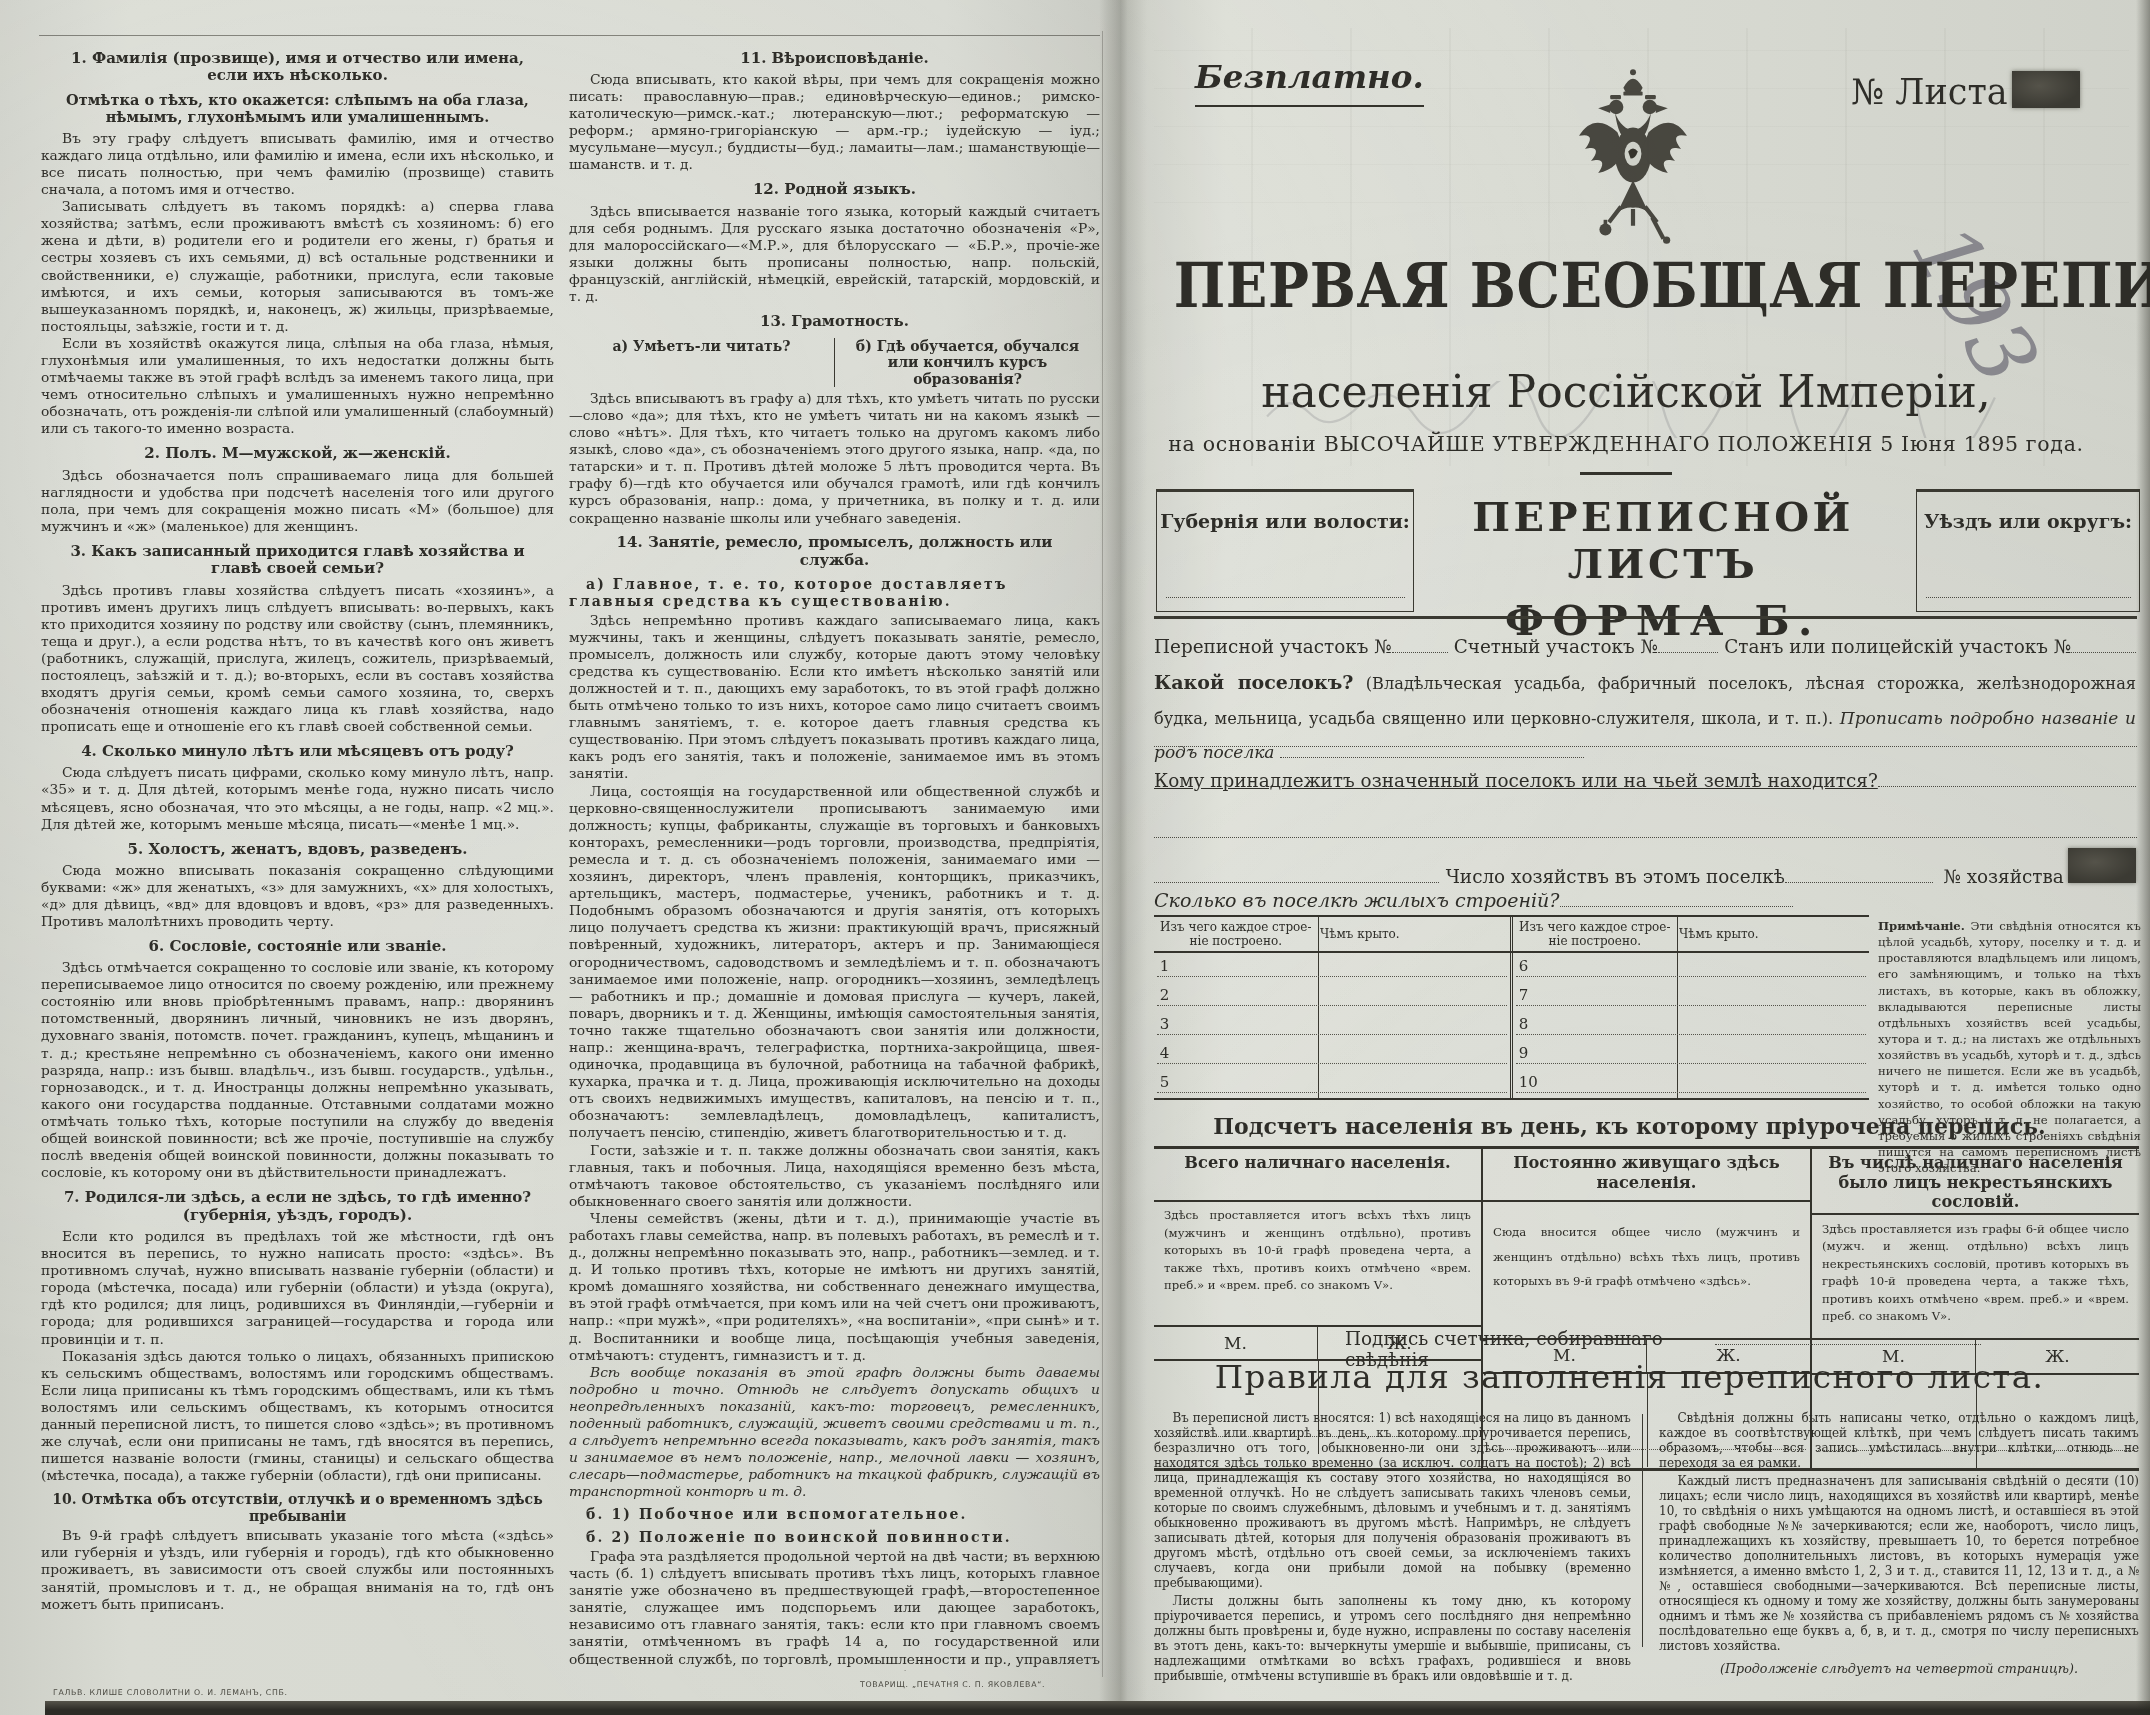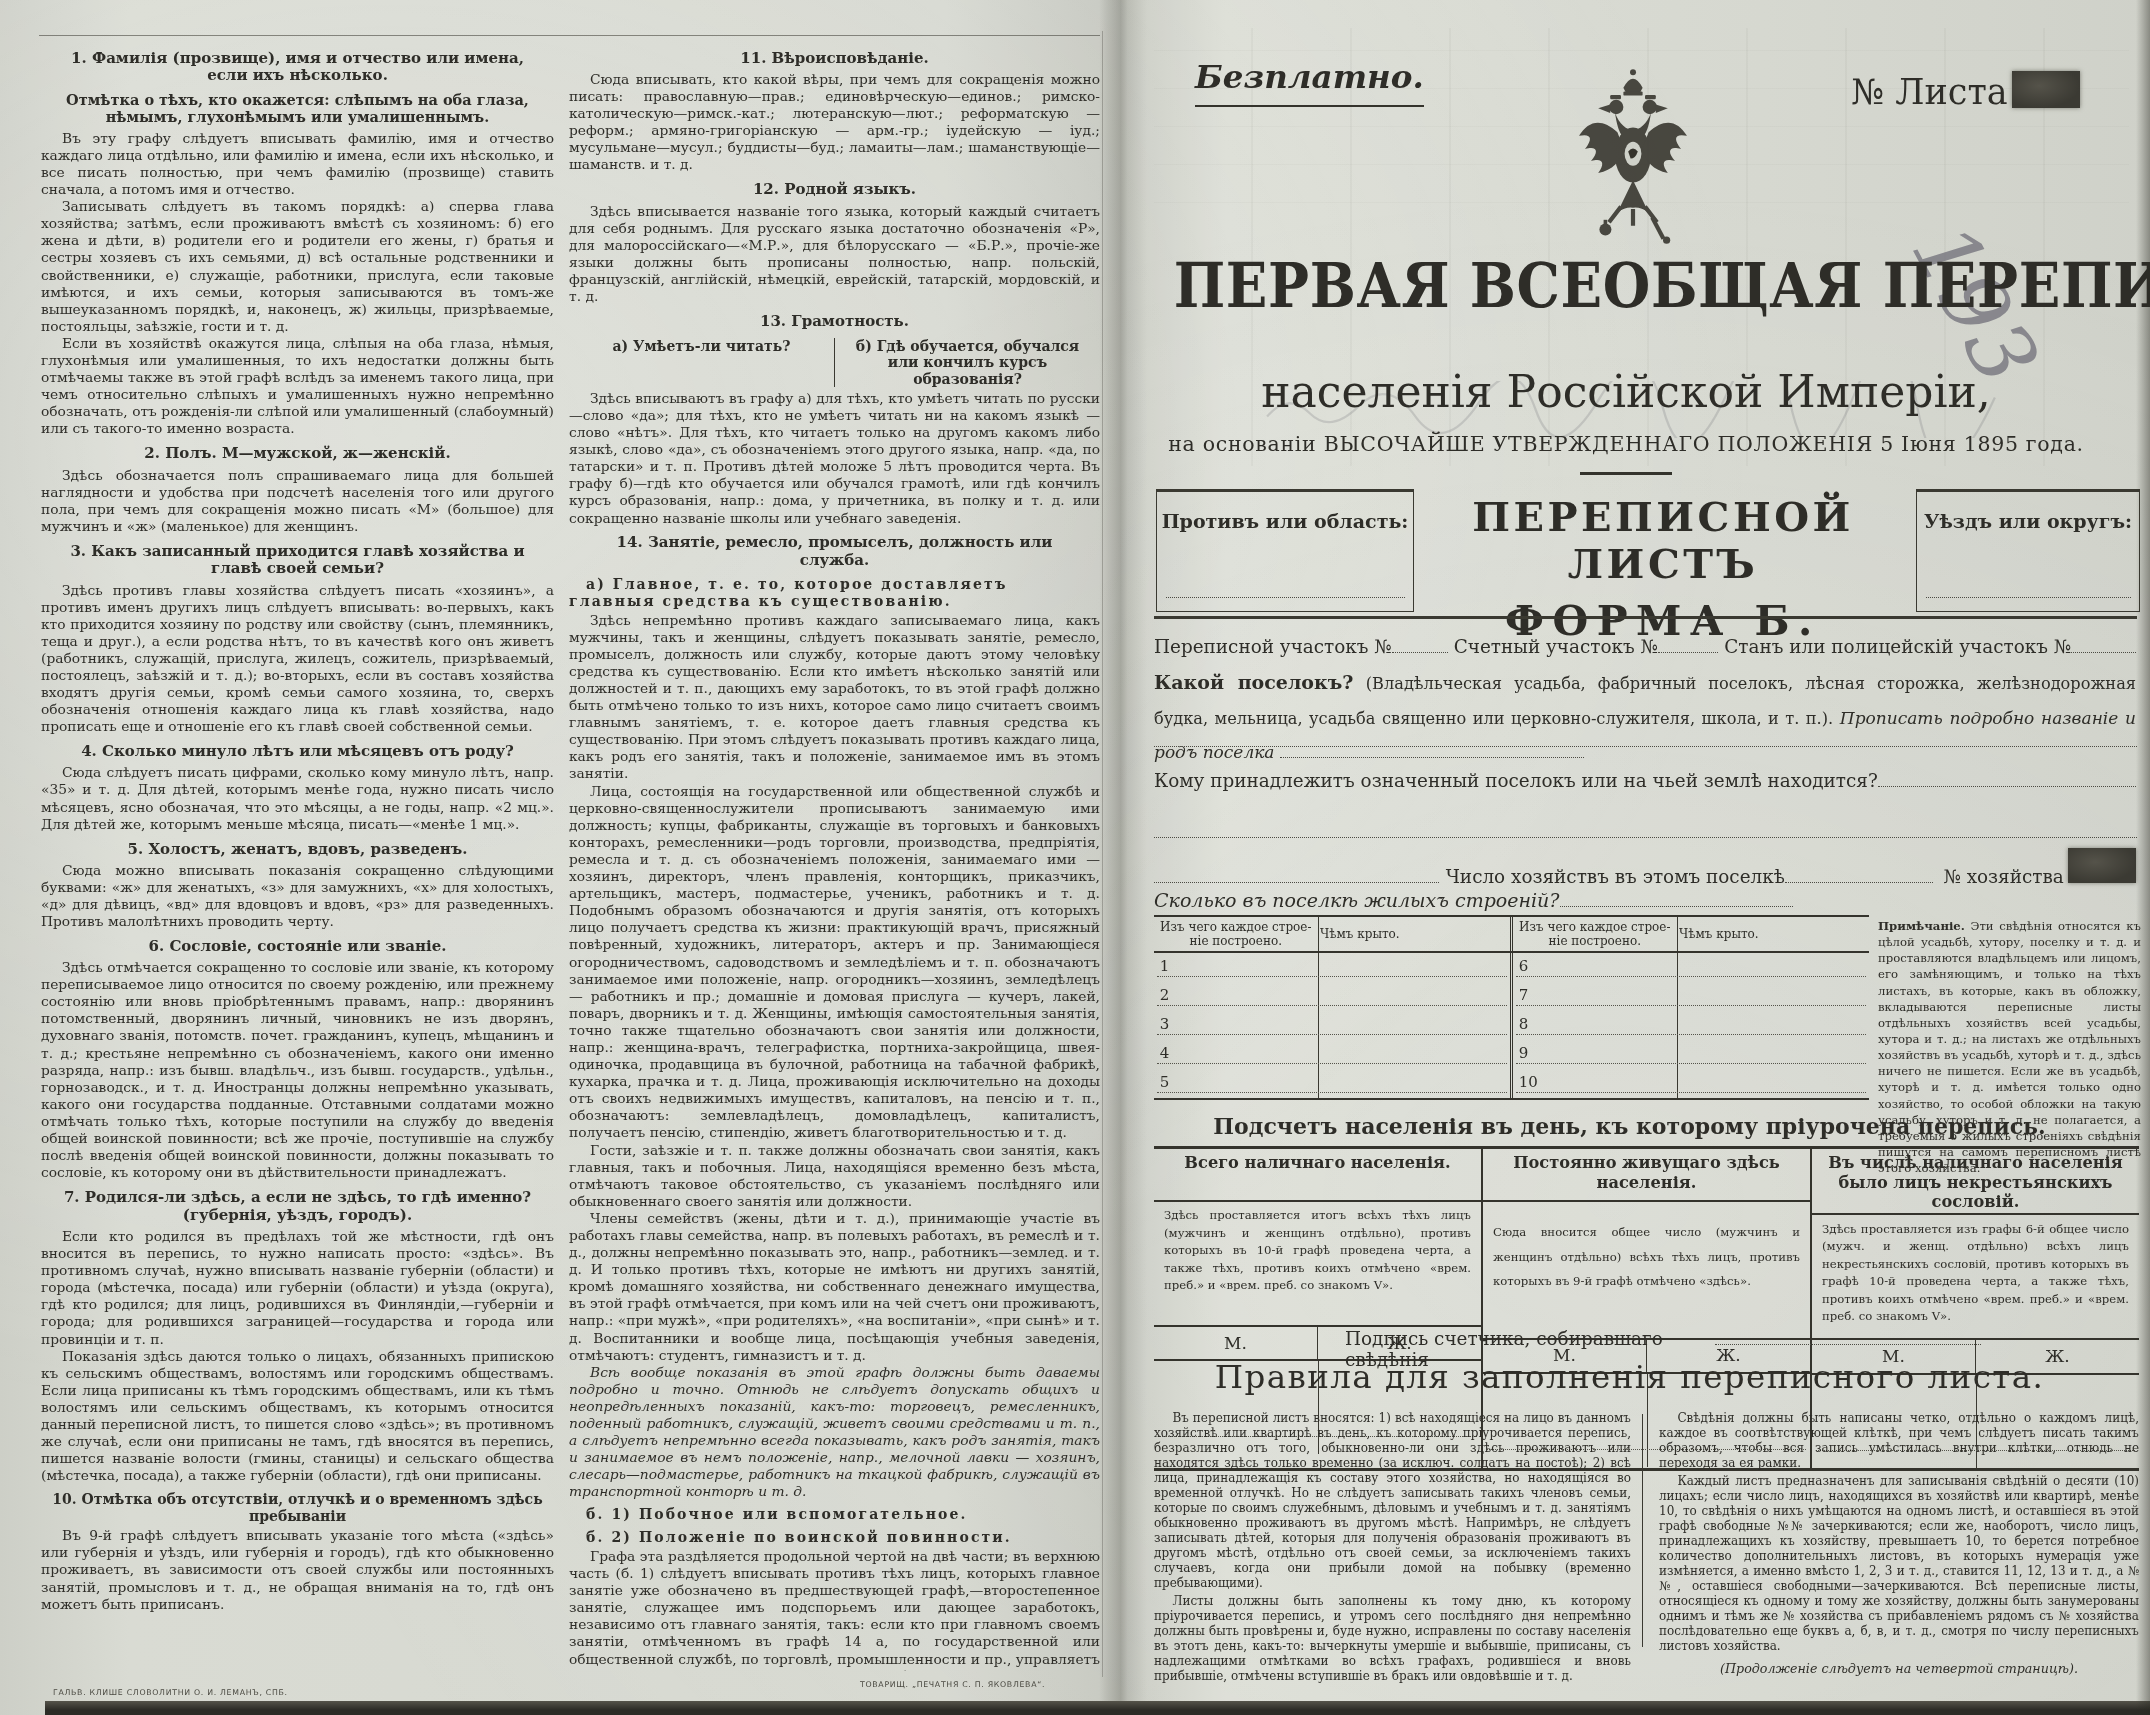--- a/index.html
+++ b/index.html
@@ -213,21 +213,21 @@
   <svg class="scribble" style="left:148px;top:381px;" width="749" height="57" viewBox="0 0 1060 80">
     <path d="M10,50 q30,-35 60,-5 t70,-10 t80,15 t90,-20 t80,10 t90,-15 t90,12 t90,-18 t90,10 t90,-8 t90,14 t110,-12" fill="none" stroke="#5f5f68" stroke-width="3.2"></path>
   </svg>
 
   <div class="title1">ПЕРВАЯ ВСЕОБЩАЯ ПЕРЕПИСЬ</div>
   <div class="title2">населенія Россійской Имперіи,</div>
   <div class="title3">на основаніи ВЫСОЧАЙШЕ УТВЕРЖДЕННАГО ПОЛОЖЕНІЯ 5 Іюня 1895 года.</div>
   <div class="titlerule"></div>
 
   <div class="fbox" id="fbox-l">
-    <span class="lbl">Противъ или область:</span>
+    <span class="lbl">Губернія или волости:</span>
     <span class="dot"></span>
   </div>
   <div class="fcenter">
     <div class="c1">ПЕРЕПИСНОЙ ЛИСТЪ</div>
     <div class="c2">ФОРМА Б.</div>
   </div>
   <div class="fbox" id="fbox-r">
     <span class="lbl">Уѣздъ или округъ:</span>
     <span class="dot"></span>
   </div>
@@ -243,21 +243,21 @@
   </div>
 
   <div class="paragraph-line" style="top:663px;">
     <span class="bold" style="font-size:19px;">Какой поселокъ?</span>
     <span style="font-size:16.2px;">(Владѣльческая усадьба, фабричный поселокъ, лѣсная сторожка, желѣзнодорожная будка, мельница, усадьба священно или церковно-служителя, школа, и т. п.).</span>
     <span class="ital" style="font-size:17px;">Прописать подробно названіе и родъ поселка</span>
     <span class="dots" style="display:inline-block;width:304px;"></span>
   </div>
   <div class="dots" style="position:absolute;left:42px;right:12.7px;top:735px;"></div>
 
-  <div class="fieldline" style="top:768px;">
+  <div class="fieldline" style="top:768px;text-decoration:underline;">
     <span>Кому принадлежитъ означенный поселокъ или на чьей землѣ находится?</span>
       <span class="dots grow"></span>
   </div>
   <div class="dots" style="position:absolute;left:42px;right:12.7px;top:826px;"></div>
 
   <div class="fieldline" style="top:887px;font-style:italic;font-size:19px;">
     <span>Сколько въ поселкѣ жилыхъ строеній?</span>
       <span class="dots" style="width:233px;"></span>
   </div>
 

